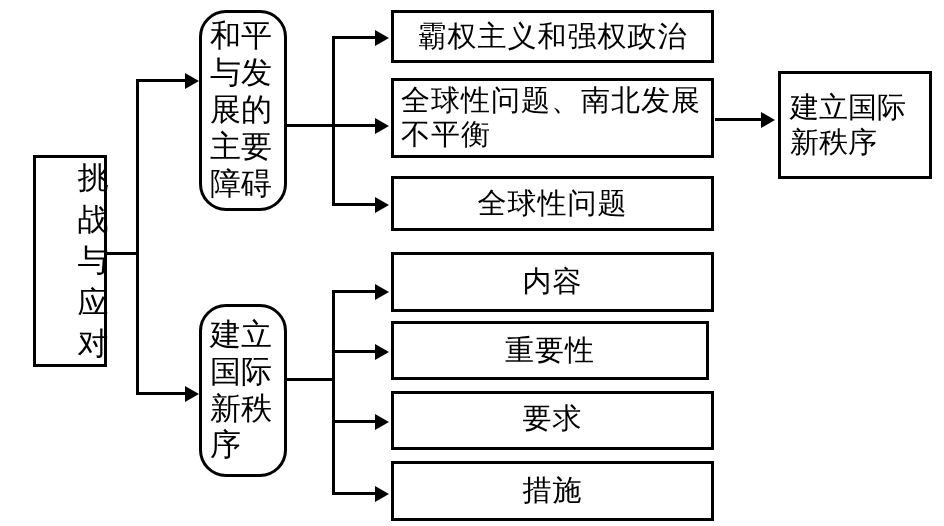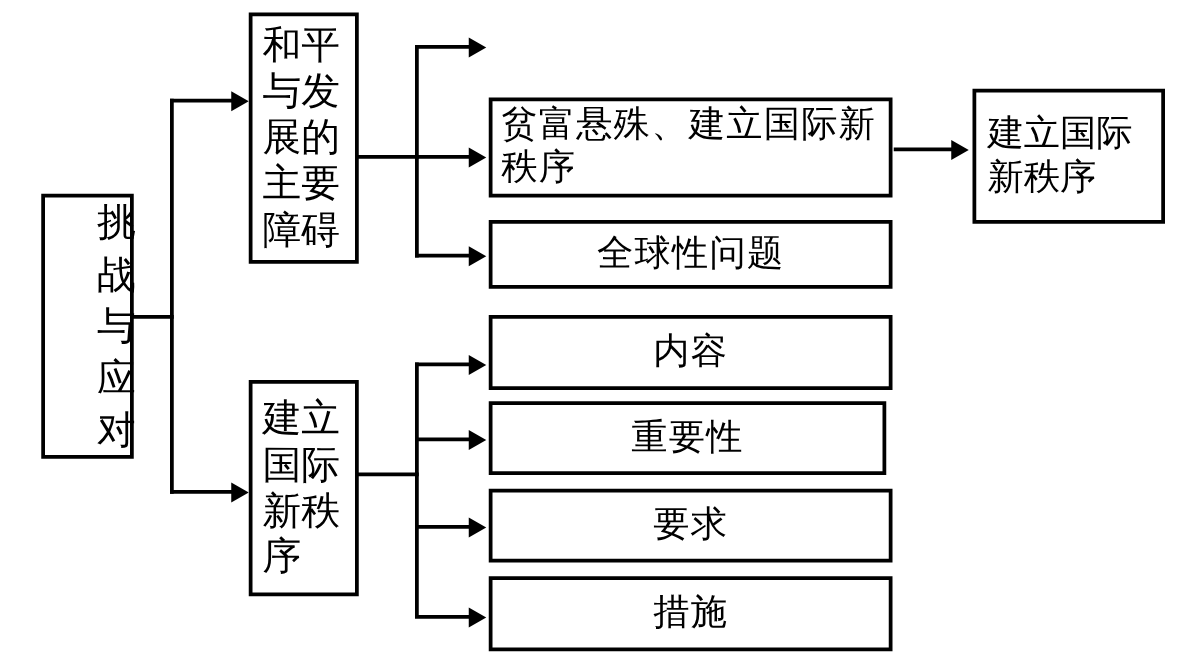--- a/index.html
+++ b/index.html
@@ -11,21 +11,21 @@
        border:3px solid #000;display:flex;align-items:center;justify-content:center;
        line-height:1.02;}
   .box .t{display:block;text-align:center;}
 
   
   .wide{font-size:29px;letter-spacing:1px;}
   .wide.left-al{justify-content:flex-start;text-align:left;}
   .wide.left-al .t{text-align:left;padding-left:7px;line-height:1.16;}
 
   
-  .tall2{font-size:31px;}
+  .tall2{font-size:31px;border-radius:27px;}
   .tall2 .t{width:66px;text-align:left;line-height:1.19;letter-spacing:0px;
             word-break:break-all;}
 
   
   .vert1{font-size:31px;padding-left:46px;}
   .vert1 .t{width:34px;text-align:center;line-height:1.34;word-break:break-all;}
 
   
   .term{font-size:29px;}
   .term .t{width:130px;text-align:left;line-height:1.22;word-break:break-all;}
@@ -64,23 +64,26 @@
 
   <div class="h" style="left:332px;top:36px;width:44px;"></div>
   <div class="arrow" style="left:375px;top:30px;"></div>
 
   <div class="h" style="left:332px;top:124px;width:44px;"></div>
   <div class="arrow" style="left:375px;top:118px;"></div>
 
   <div class="h" style="left:332px;top:203px;width:44px;"></div>
   <div class="arrow" style="left:375px;top:197px;"></div>
 
+  <div class="box wide" style="left:391px;top:10px;width:323px;height:53px;">
+    <span class="t">霸权主义和强权政治</span>
+  </div>
 
   <div class="box wide left-al" style="left:391px;top:78px;width:323px;height:80px;">
-    <span class="t">贫富悬殊、建立国际新秩序</span>
+    <span class="t">全球性问题、南北发展不平衡</span>
   </div>
 
   <div class="box wide" style="left:391px;top:176px;width:323px;height:55px;">
     <span class="t">全球性问题</span>
   </div>
 
   <div class="h" style="left:715px;top:118px;width:48px;"></div>
   <div class="arrow" style="left:761px;top:112px;"></div>
 
   <div class="box term" style="left:778px;top:71px;width:154px;height:108px;">
@@ -107,21 +110,21 @@
   <div class="arrow" style="left:375px;top:486px;"></div>
 
   <div class="box wide" style="left:391px;top:252px;width:323px;height:60px;">
     <span class="t">内容</span>
   </div>
 
   <div class="box wide" style="left:391px;top:321px;width:318px;height:59px;">
     <span class="t">重要性</span>
   </div>
 
-  <div class="box wide" style="left:391px;top:391px;width:323px;height:59px;">
+  <div class="box wide" style="left:391px;top:391px;width:323px;height:59px;font-family:Liberation Mono, monospace;">
     <span class="t">要求</span>
   </div>
 
   <div class="box wide" style="left:391px;top:461px;width:323px;height:60px;">
     <span class="t">措施</span>
   </div>
 
 </div>
 
 </body></html>

